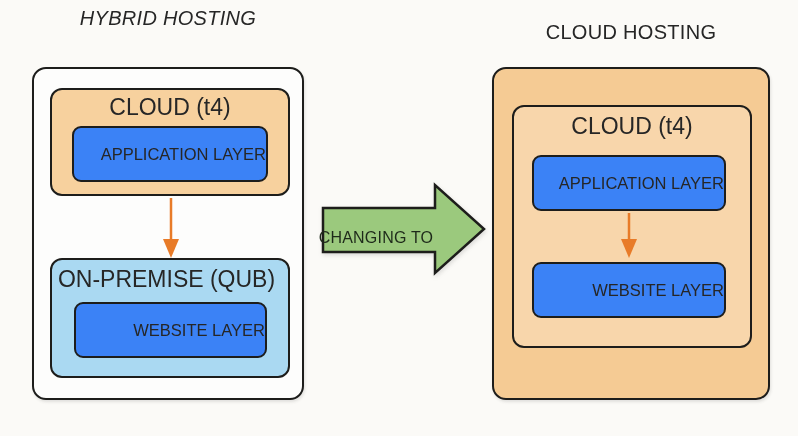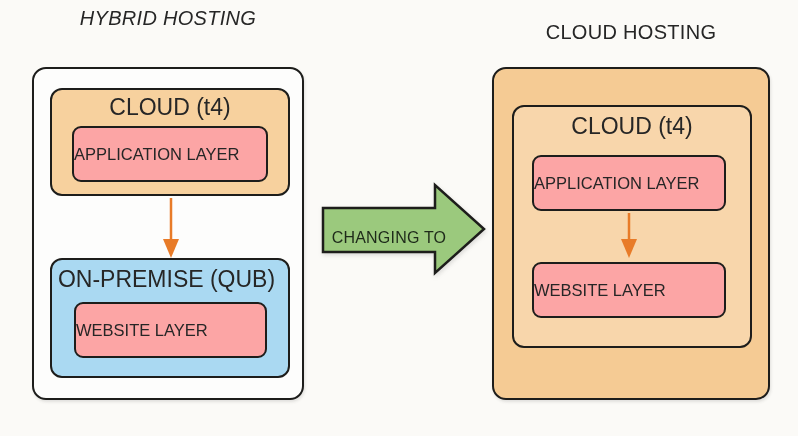--- a/index.html
+++ b/index.html
@@ -20,22 +20,22 @@
   }
   .box{
     position:absolute;
     box-sizing:border-box;
     border:2.5px solid var(--border-dark,#1d1d1b);
   }
   .outer-box{ border-radius:14px; box-shadow:1px 2px 3px rgba(70,70,70,.14); }
   .group-box{ border-radius:12px; }
   .leaf-box{
     border-radius:9px;
-    background:#fca5a5;
-    display:flex;align-items:center;justify-content:flex-start;
+    background:#3b82f6;
+    display:flex;align-items:center;justify-content:flex-end;
   }
   .group-label{
     position:absolute;
     text-align:center;
     font-size:23px;
     font-weight:500;
     color:var(--text-dark,#262626);
   }
   .leaf-label{
     font-size:16.5px;
@@ -85,21 +85,21 @@
       <span class="leaf-label">WEBSITE LAYER</span>
     </div>
   </section>
 
   <section>
     <div class="connector" style="left:315px;top:180px;filter:drop-shadow(1px 2px 2px rgba(70,70,70,.18));">
       <svg width="175" height="100" viewBox="0 0 175 100">
         <polygon points="8,28 120,28 120,5 169,49 120,93 120,72 8,72" style="fill:var(--arrow-green,#9bc97d);stroke:var(--border-dark,#1d1d1b);" stroke-width="2.5" stroke-linejoin="miter"></polygon>
       </svg>
     </div>
-    <div class="transition-label" style="left:321px;top:208px;width:136px;height:60px;">CHANGING TO</div>
+    <div class="transition-label" style="left:308px;top:208px;width:136px;height:60px;">CHANGING TO</div>
   </section>
 
   <section>
     <div class="panel-title" style="left:492px;top:21px;width:278px;">CLOUD HOSTING</div>
 
     <div class="box outer-box" style="left:492px;top:67px;width:278px;height:333px;background:var(--cloud-outer-fill,#f5cb94);"></div>
 
     <div class="box group-box" style="left:512px;top:105px;width:240px;height:243px;background:var(--cloud-inner-fill,#f8d6ab);"></div>
     <div class="group-label" style="left:512px;top:113px;width:240px;">CLOUD (t4)</div>
 

